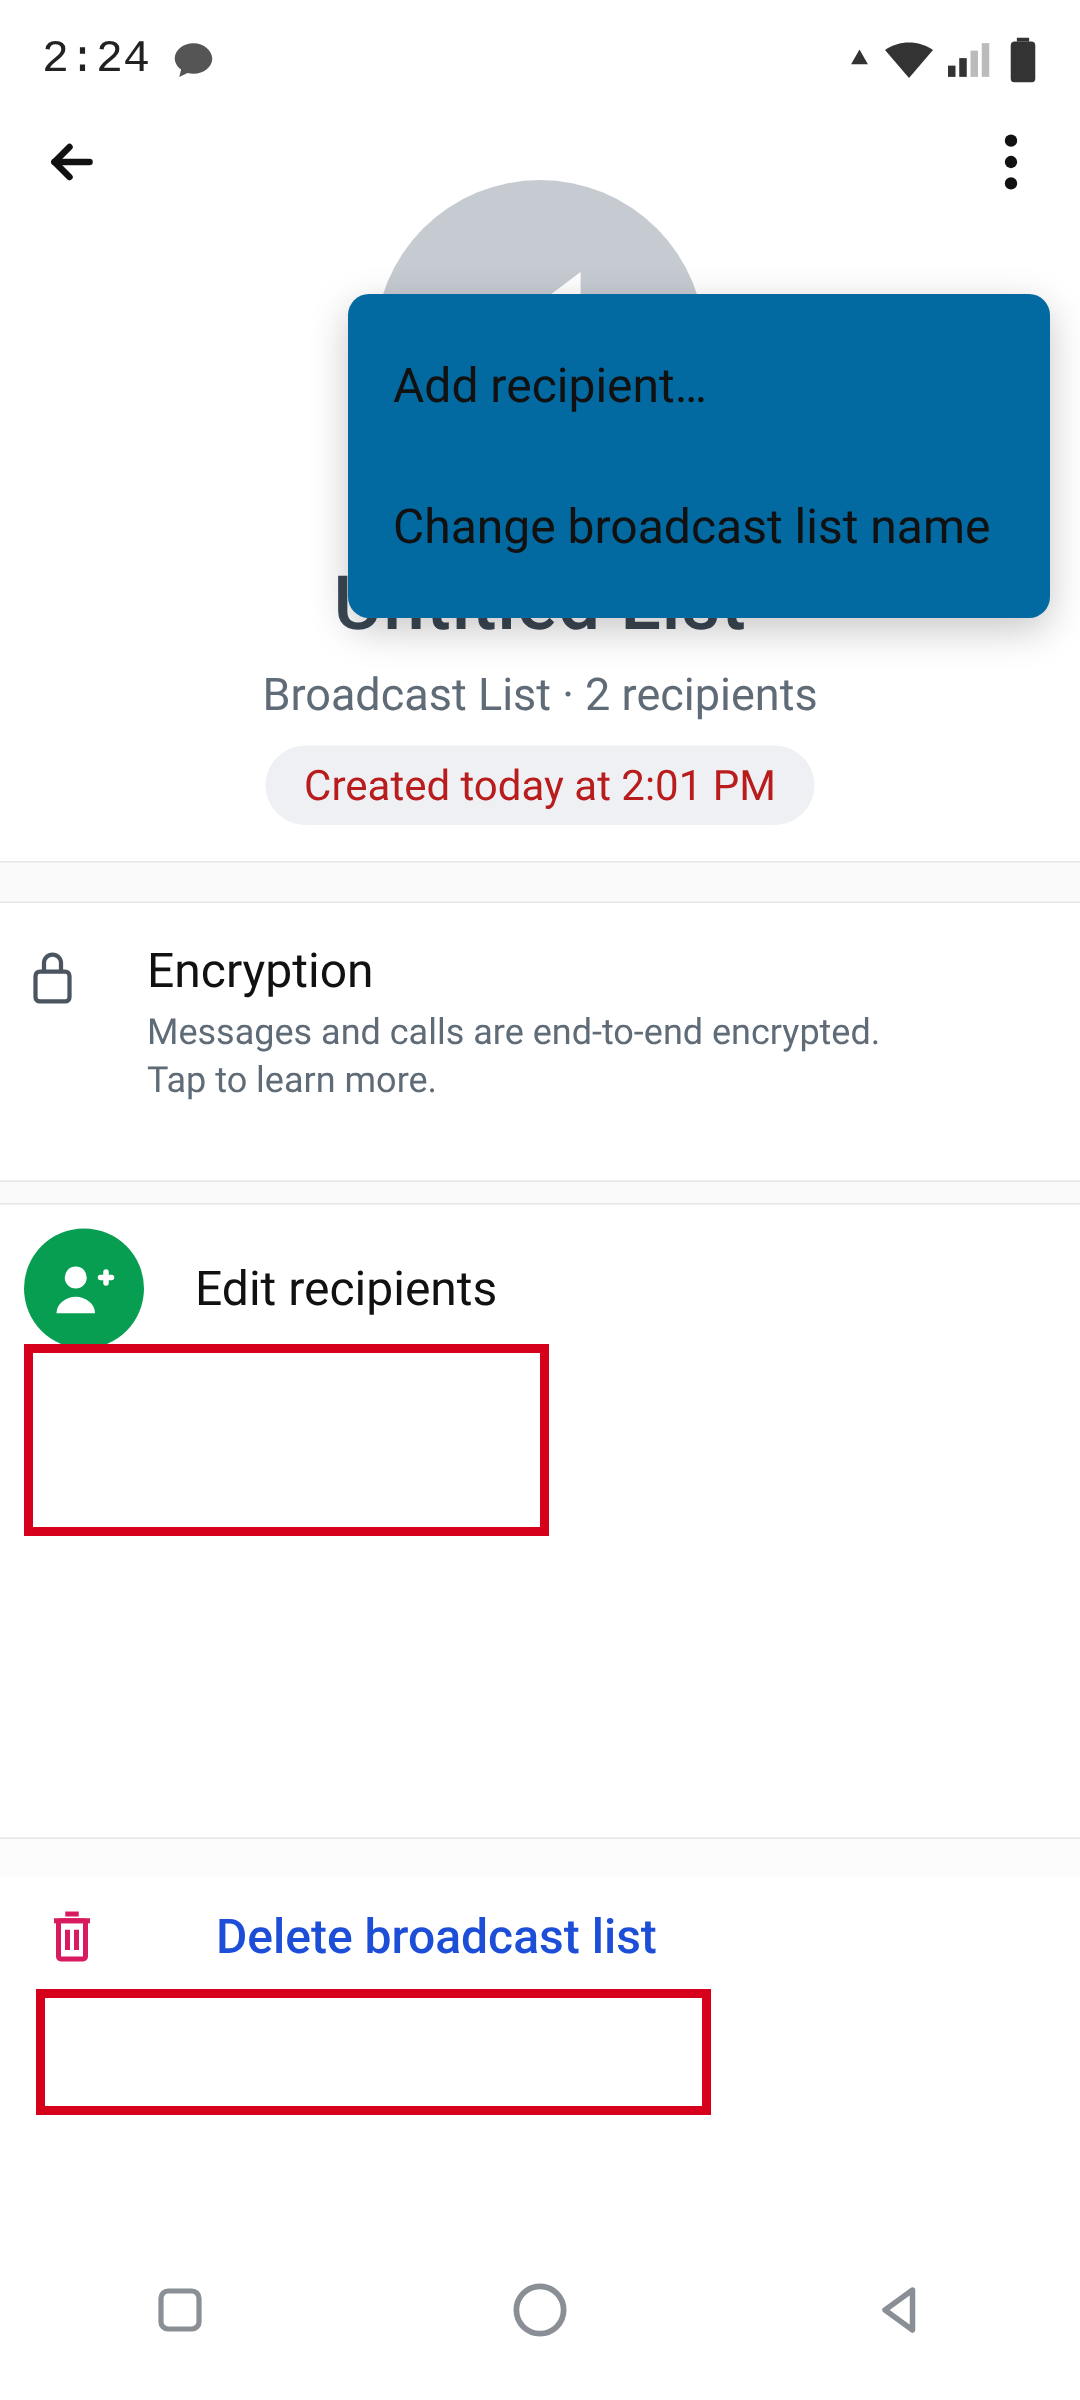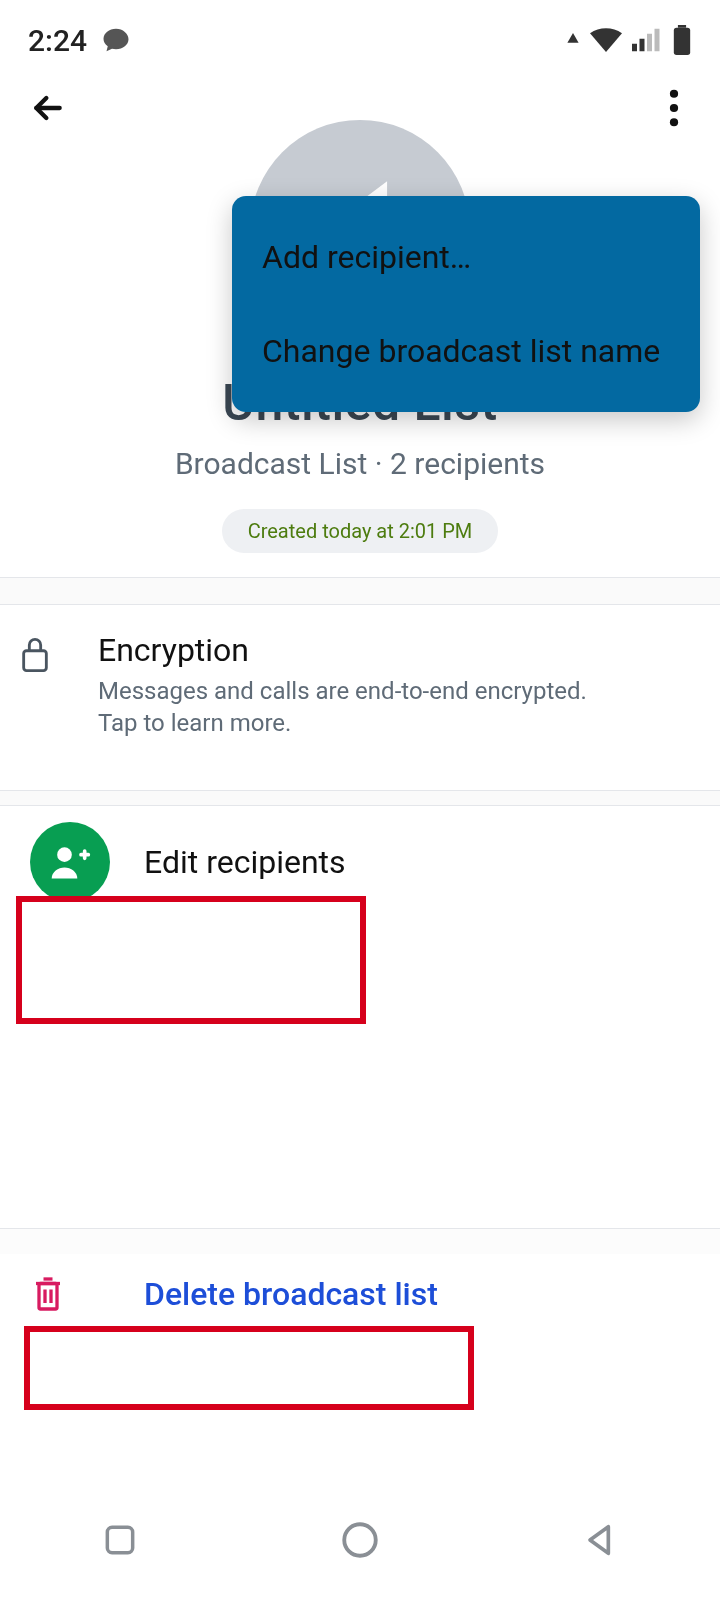--- a/index.html
+++ b/index.html
@@ -1,52 +1,52 @@
 <!DOCTYPE html>
 <html><head>
 <meta charset="utf-8">
 <style>
   * { box-sizing: border-box; margin: 0; padding: 0; }
   html, body { width: 720px; height: 1600px; font-family: -apple-system, Roboto, "Helvetica Neue", Arial, sans-serif; background: #fff; color: #111; }
   .screen { position: relative; width: 720px; height: 1600px; overflow: hidden; }
 
   
-  .status-bar { display:flex; justify-content:space-between; align-items:center; padding: 10px 28px 0 28px; height: 70px; font-size: 30px; font-weight: 500; color:#222; }
+  .status-bar { display:flex; justify-content:space-between; align-items:center; padding: 10px 28px 0 28px; height: 70px; font-size: 30px; font-weight: 500; color:#222;font-family:Liberation Mono, monospace; }
   .status-left { display:flex; align-items:center; gap:14px; }
   .status-right { display:flex; align-items:center; gap:10px; }
 
   
   .appbar { position: relative; height: 80px; }
   .back-btn { position: absolute; left: 20px; top: 10px; width: 56px; height: 56px; display:flex; align-items:center; justify-content:center; }
   .more-btn { position: absolute; right: 18px; top: 10px; width: 56px; height: 56px; display:flex; align-items:center; justify-content:center; }
 
   
   .avatar-wrap { display:flex; justify-content:center; margin-top: -30px; }
   .avatar { width: 220px; height: 220px; border-radius: 50%; background:#c6cbd2; display:flex; align-items:center; justify-content:center; }
 
   
   .title-area { text-align:center; margin-top: 34px; }
   .list-title { font-size: 50px; font-weight: 500; color:#3a4753; letter-spacing: .5px; }
   .subtitle { margin-top: 14px; font-size: 30px; color:#5f6b77; }
-  .created-pill { display:inline-block; margin-top: 28px; background:#eef0f3; color:#4d7c0f; font-size: 20px; padding: 10px 26px; border-radius: 32px; }
+  .created-pill { display:inline-block; margin-top: 16px; background:#eef0f3; color:#b91c1c; font-size: 28px; padding: 10px 26px; border-radius: 32px; }
 
   
   .gap { height: 28px; background:#fafafa; border-top:1px solid #e4e6ea; border-bottom:1px solid #e4e6ea; margin-top: 24px; }
   .gap.small { height: 16px; }
 
   
   .row { display:flex; align-items:flex-start; padding: 26px 18px; background:#fff; }
   .row .lead-icon { width: 80px; display:flex; justify-content:flex-start; padding-top:4px; }
   .row .row-body { flex:1; }
   .row-title { font-size: 32px; color:#111; }
   .row-sub { font-size: 24px; color:#5f6b77; line-height:1.35; margin-top:6px; max-width: 520px; }
 
   
   .section-label { font-size: 28px; color:#5f6b77; padding: 28px 30px 10px 30px; }
-  .edit-row { display:flex; align-items:center; padding: 16px 30px; gap: 34px; }
+  .edit-row { display:flex; align-items:center; padding: 16px 16px; gap: 34px; }
   .edit-icon { width: 80px; height: 80px; border-radius: 50%; background:#089e52; display:flex; align-items:center; justify-content:center; }
   .edit-label { font-size: 32px; color:#111; }
 
   
   .delete-row { display:flex; align-items:center; padding: 20px 30px; gap: 34px; color:#1d4ed8; }
   .delete-row .lead-icon { width:80px; display:flex; justify-content:flex-start; }
   .delete-label { font-size: 32px; font-weight:500; }
 
   
   .hl { position:absolute; border: 6px solid #d6001c; pointer-events:none; }

